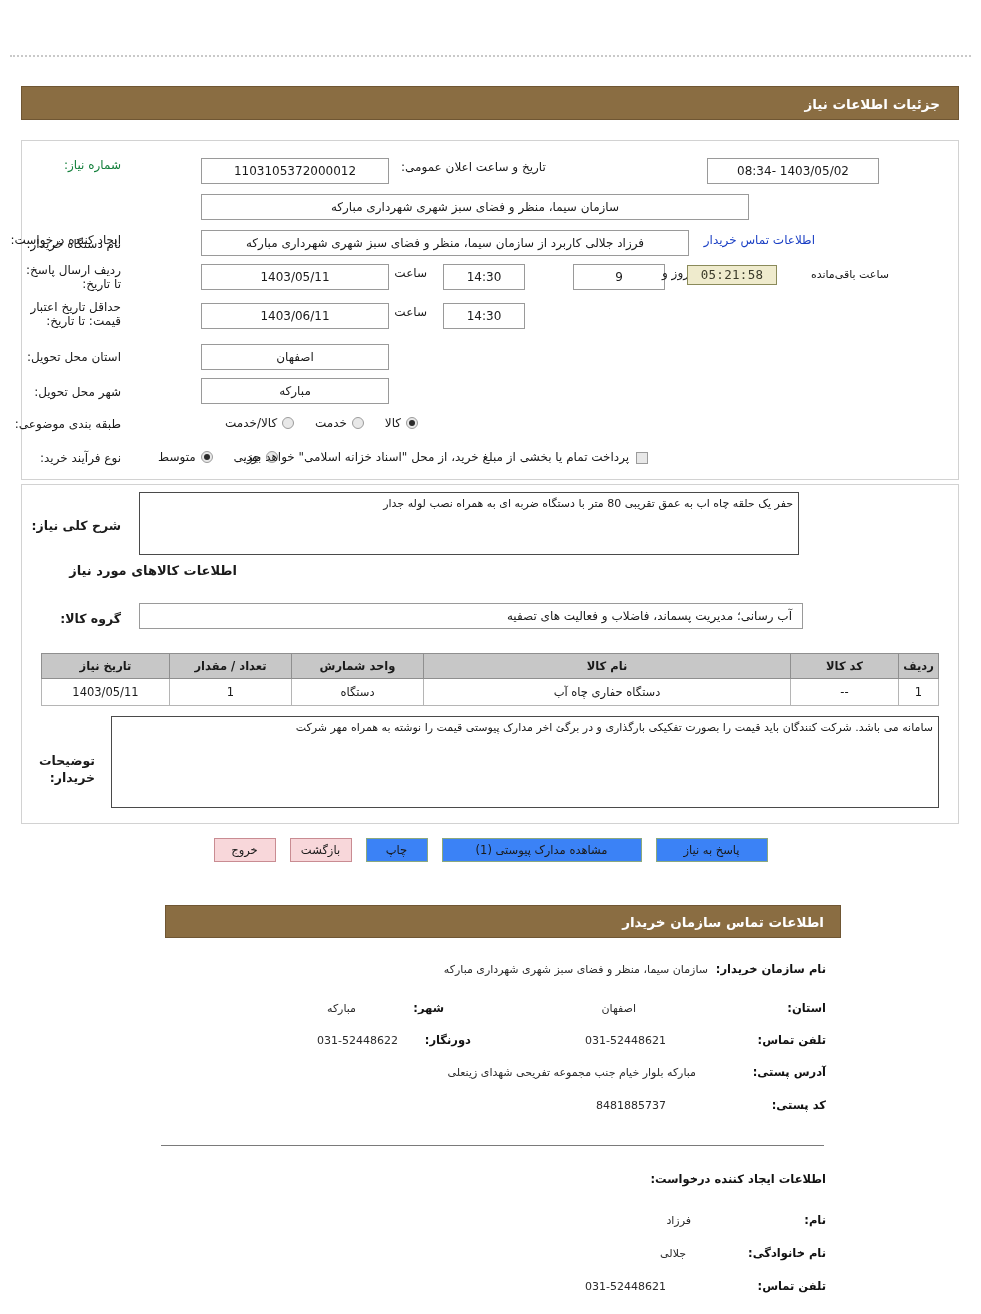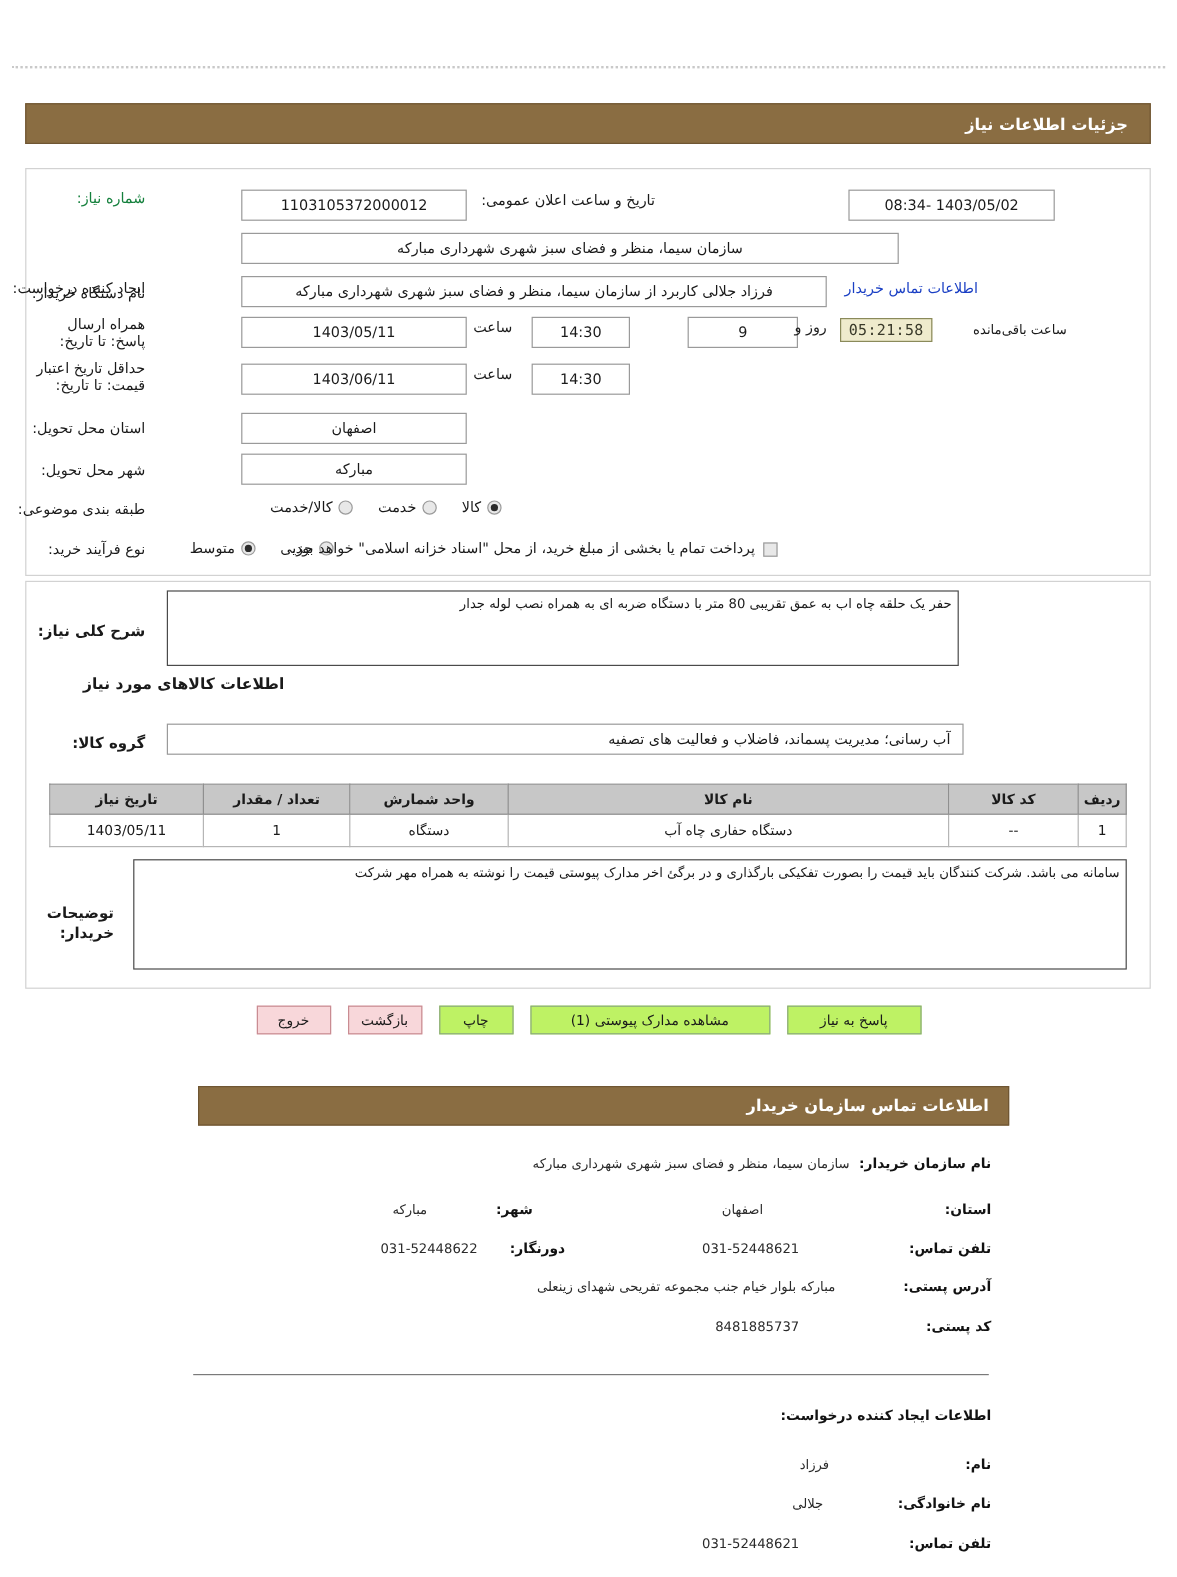--- a/index.html
+++ b/index.html
@@ -97,21 +97,21 @@
   }
 
   
   .countdown {
     background: #efebcd;
     border: 1px solid #8a8a5a;
     color: #3a3a2a;
     font-size: 12.5px;
     height: 20px;
     line-height: 18px;
-    width: 77px;
+    width: 90px;
     text-align: center;
     letter-spacing: 0.3px;
     overflow: hidden;
     font-family: "DejaVu Sans Mono", monospace;
   }
 
   
   .radio-dot {
     display: inline-block;
     width: 12px; height: 12px;
@@ -180,21 +180,21 @@
     position: absolute;
     top: 838px; right: 0; left: 0;
     display: flex;
     flex-direction: row;
     justify-content: center;
     gap: 14px;
     direction: rtl;
   }
   .btn {
     border: 1px solid #8aa97e;
-    background: #bef264;
+    background: #3b82f6;
     color: #1a1a1a;
     font-size: 11.5px;
     padding: 4px 10px;
     text-align: center;
     cursor: pointer;
     min-width: 62px;
     line-height: 14px;
   }
   .btn.danger {
     background: #f8d7da;
@@ -258,21 +258,21 @@
   <div style="position:absolute; top:160px; right:340px; width:240px; text-align:left; font-size:12px;">تاریخ و ساعت اعلان عمومی:</div>
   <div class="fbox" style="position:absolute; top:158px; right:102px; width:172px;">1403/05/02 -08:34</div>
 
   <div style="position:absolute; top:197px; right:860px; font-size:12px;margin-top:40px;">نام دستگاه خریدار:</div>
   <div class="fbox" style="position:absolute; top:194px; right:232px; width:548px;">سازمان سیما، منظر و فضای سبز شهری شهرداری مبارکه</div>
 
   <div style="position:absolute; top:233px; right:860px; font-size:12px;">ایجاد کننده درخواست:</div>
   <div class="fbox" style="position:absolute; top:230px; right:292px; width:488px;">فرزاد جلالی کاربرد از سازمان سیما، منظر و فضای سبز شهری شهرداری مبارکه</div>
   <a class="link" style="position:absolute; top:233px; right:166px;">اطلاعات تماس خریدار</a>
 
-  <div style="position:absolute; top:263px; right:860px; width:96px; font-size:12px; line-height:14px;">همراه ارسال پاسخ: تا تاریخ:</div>
+  <div style="position:absolute; top:263px; right:860px; width:96px; font-size:12px; line-height:14px;">ردیف ارسال پاسخ: تا تاریخ:</div>
   <div class="fbox" style="position:absolute; top:264px; right:592px; width:188px;">1403/05/11</div>
   <span class="inline-label" style="position:absolute; top:266px; right:548px;">ساعت</span>
   <div class="fbox" style="position:absolute; top:264px; right:456px; width:82px;">14:30</div>
   <div class="fbox" style="position:absolute; top:264px; right:316px; width:92px;">9</div>
   <span class="inline-label" style="position:absolute; top:266px; right:286px;">روز و</span>
   <div class="countdown" style="position:absolute; top:265px; right:204px;">05:21:58</div>
   <span style="position:absolute; top:268px; right:92px; font-size:11px;">ساعت باقی‌مانده</span>
 
   <div style="position:absolute; top:300px; right:860px; width:104px; font-size:12px; line-height:14px;">حداقل تاریخ اعتبار قیمت: تا تاریخ:</div>
   <div class="fbox" style="position:absolute; top:303px; right:592px; width:188px;">1403/06/11</div>

